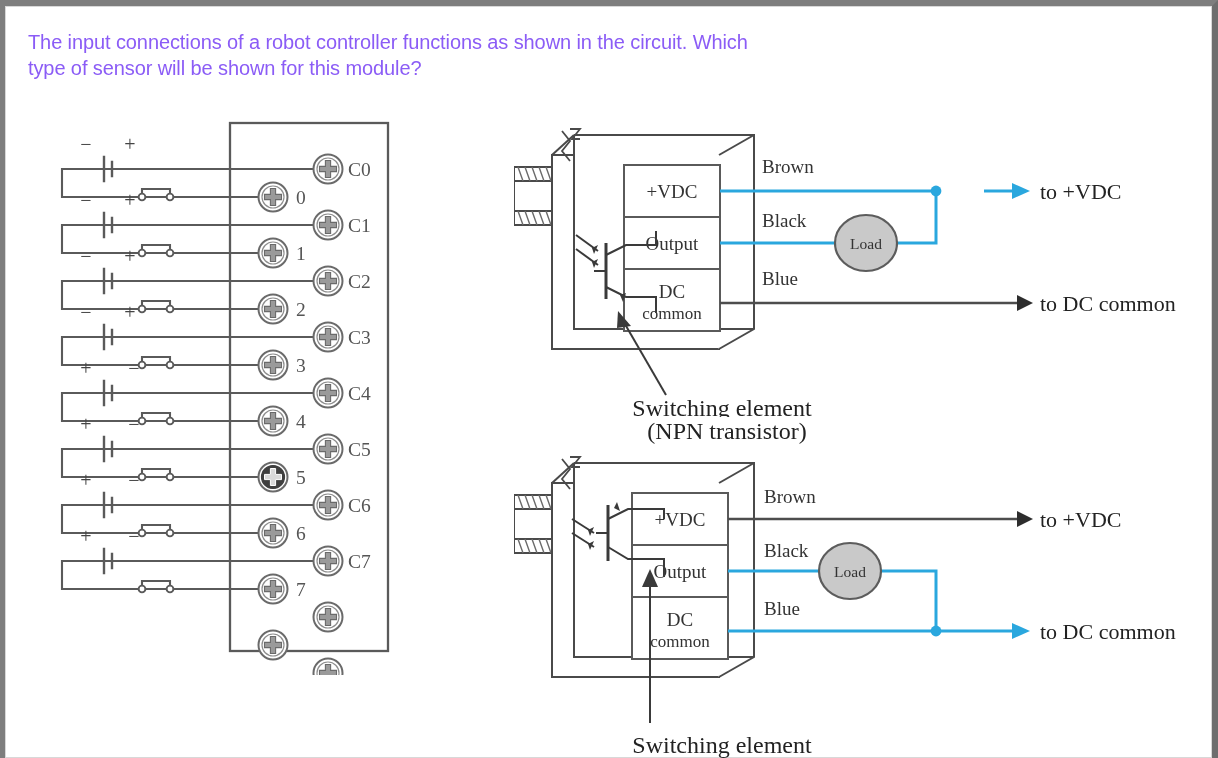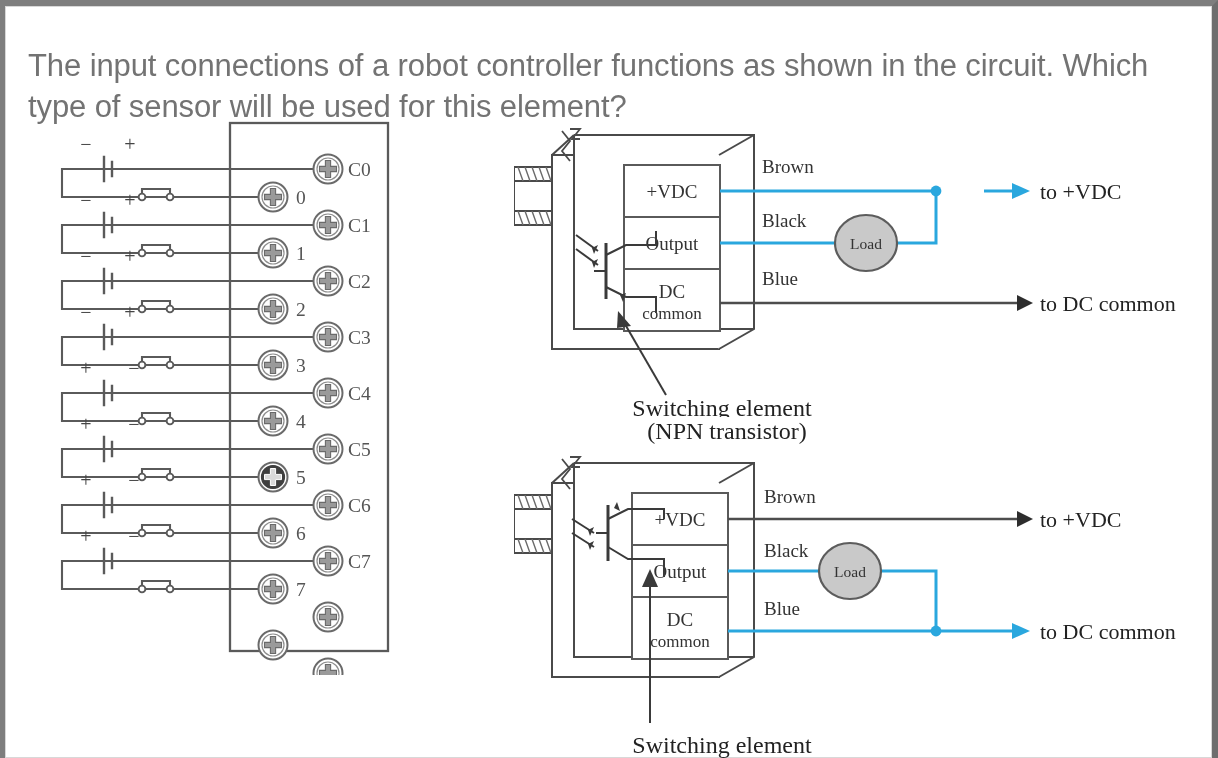--- a/index.html
+++ b/index.html
@@ -14,44 +14,44 @@
     border-bottom:0;
   }
   #inner{
     position:absolute;inset:0;background:#ffffff;
     border:1px solid #d8d8d8;
     box-sizing:border-box;
   }
 
   
   #question{
-    position:absolute;left:22px;top:39px;width:1130px;
+    position:absolute;left:22px;top:22px;width:1130px;
     font-family:"Liberation Sans",sans-serif;
-    font-size:31px;line-height:1.32;color:#737373;
+    font-size:20px;line-height:1.32;color:#8b5cf6;
     letter-spacing:-0.1px;
   }
 
   
   #figure{position:absolute;left:0;top:108px;width:1206px;height:650px;}
   svg{display:block;}
   .fig{position:absolute;}
 
   #fig-left{left:24px;top:0px;}
   #fig-npn{left:508px;top:2px;}
   #fig-pnp{left:508px;top:322px;}
 </style>
 </head>
 <body>
 
 <div id="page">
 <div id="inner">
 
   <div id="question">
     <div>The input connections of a robot controller functions as shown in the circuit.  Which</div>
-    <div>type of sensor will be used for this element?</div>
+    <div>type of sensor will be shown for this module?</div>
   </div>
 
   <div id="figure">
 
     <div class="fig" id="fig-left">
       <svg width="420" height="560" viewBox="0 0 420 560">
         <g fill="none" stroke="#5a5a5a" stroke-width="2.1" stroke-linecap="square">
 
           <rect x="200" y="8" width="158" height="528" fill="#ffffff" stroke="#5a5a5a" stroke-width="2.3"></rect>
 

